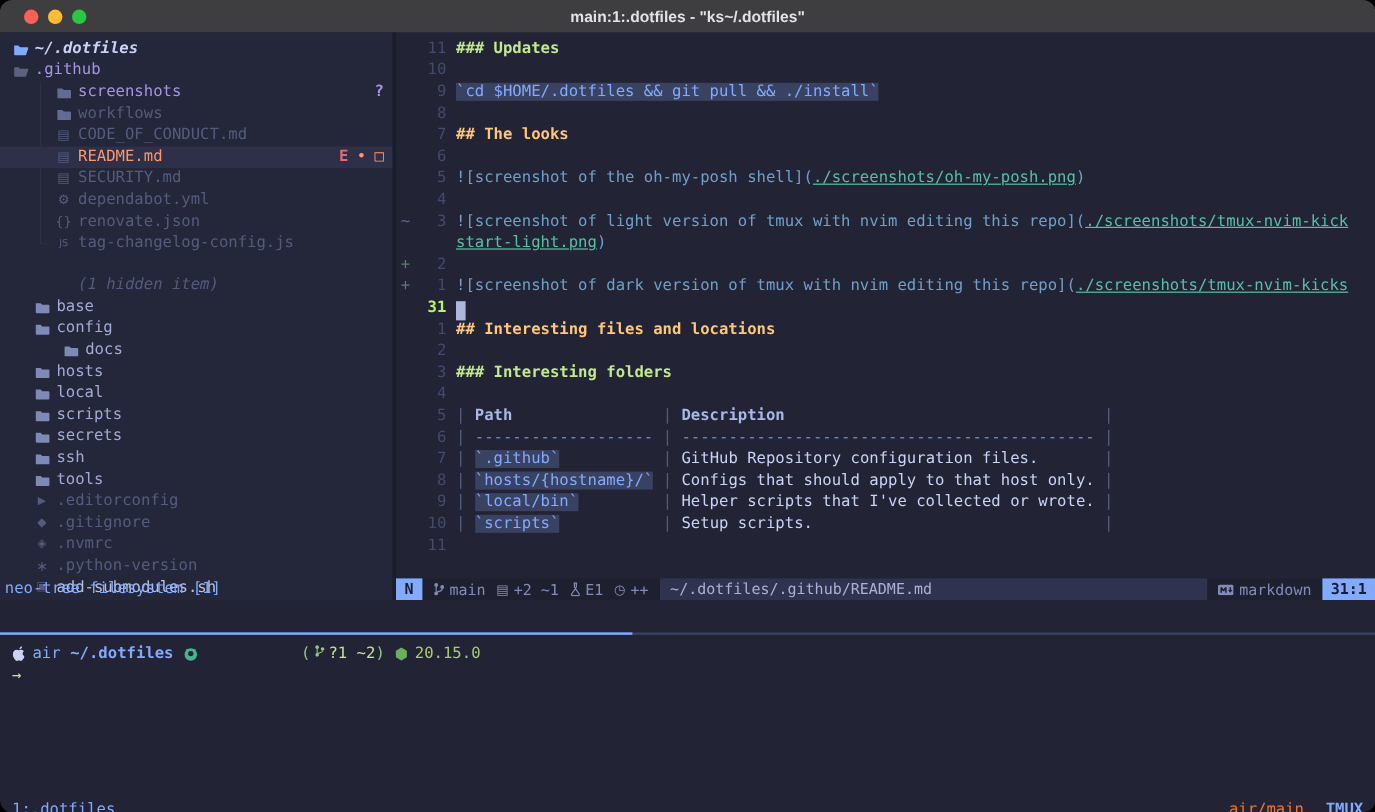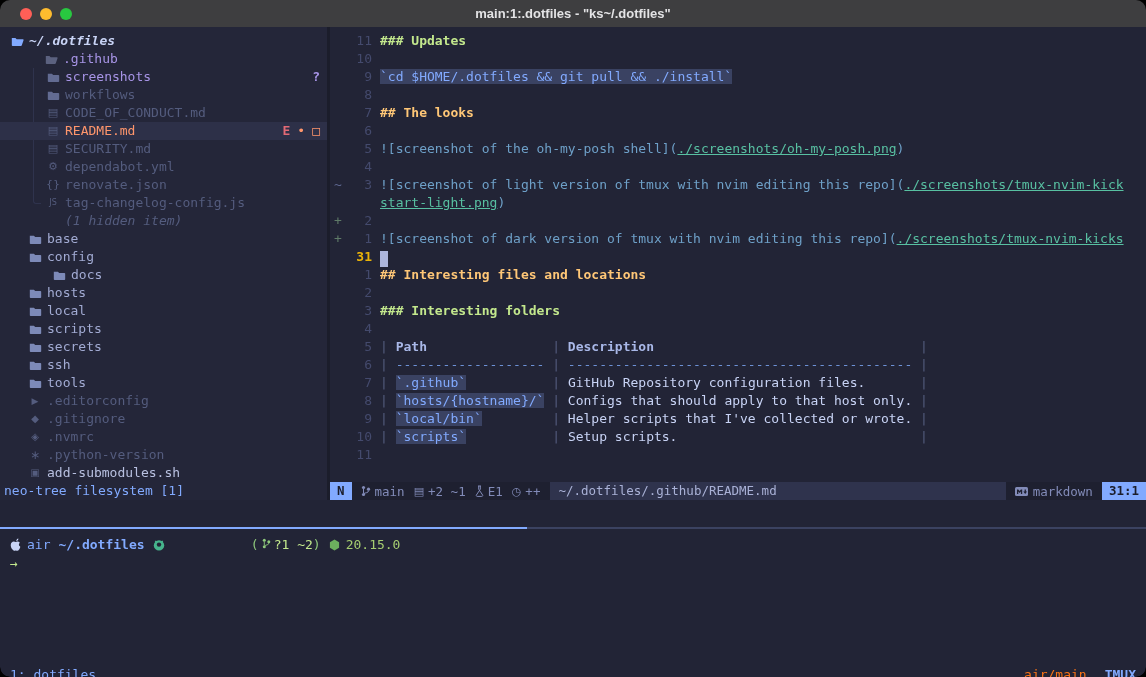--- a/index.html
+++ b/index.html
@@ -40,21 +40,21 @@
   .mk-orange{color:#ff966c;}
   .mk-purple{color:#a794e6;font-weight:bold;}
   .nt-status{position:absolute;top:455px;left:4px;height:18px;line-height:18px;color:#82aaff;}
   
   .editor{position:absolute;left:330px;top:0;right:0;height:473px;background:#222436;overflow:hidden;}
   #ed-lines{position:absolute;top:5px;left:0;right:0;}
   .ed-line{height:18px;line-height:18px;position:relative;padding-left:50px;white-space:pre;}
   .ed-sign{position:absolute;left:4px;width:12px;color:#565f89;}
   .s-add{color:#5f7a68;} .s-chg{color:#5d668f;}
   .ed-num{position:absolute;left:12px;width:30px;text-align:right;color:#444a6d;}
-  .ed-num.cur{color:#eab308;font-weight:bold;}
+  .ed-num.cur{color:#bef264;font-weight:bold;}
   .ed-text{white-space:pre;}
   .sg-h2{color:#ffc777;font-weight:bold;}
   .sg-h3{color:#c3e88d;font-weight:bold;}
   .sg-code{color:#82aaff;background:#3a4262;}
   .sg-alt{color:#6ea0c8;}
   .sg-link{color:#58c0a2;text-decoration:underline;}
   .sg-pipe{color:#545c7e;}
   .sg-dash{color:#6d91d6;}
   .sg-th{color:#a9b8e8;font-weight:bold;}
   .sg-cell{color:#c8d3f5;}
@@ -106,36 +106,36 @@
   </div>
 
   <div class="term">
 
     <div class="sidebar">
       <div class="nt-guide"></div>
       <div id="nt-rows">
           <div class="nt-row" style="padding-left: 8px;"><span class="nt-ico i-blue"><svg width="13" height="11" viewBox="0 0 16 13">
                 <path d="M1 2.2 h4.4 L7 3.8 H14.6 a0.9 0.9 0 0 1 .85 1.2 L13.3 11.2 a1.1 1.1 0 0 1 -1.05 .8 H2 a1 1 0 0 1 -1 -1 Z" fill="currentColor"></path>
               </svg></span><span class="nt-label l-root">~/.dotfiles</span></div>
-          <div class="nt-row" style="padding-left: 42px;"><span class="nt-ico i-dimgray"><svg width="13" height="11" viewBox="0 0 16 13">
+          <div class="nt-row" style="padding-left: 8px;"><span class="nt-ico i-dimgray"><svg width="13" height="11" viewBox="0 0 16 13">
                 <path d="M1 2.2 h4.4 L7 3.8 H14.6 a0.9 0.9 0 0 1 .85 1.2 L13.3 11.2 a1.1 1.1 0 0 1 -1.05 .8 H2 a1 1 0 0 1 -1 -1 Z" fill="currentColor"></path>
               </svg></span><span class="nt-label l-purple">.github</span></div>
           <div class="nt-row" style="padding-left: 44px;"><span class="nt-ico i-slate"><svg width="13" height="11" viewBox="0 0 16 13">
                 <path d="M1 1.8 h5 L7.6 3.4 H14 a1 1 0 0 1 1 1 V11 a1 1 0 0 1 -1 1 H2 a1 1 0 0 1 -1 -1 Z" fill="currentColor"></path>
               </svg></span><span class="nt-label l-purple">screenshots</span><span class="nt-marks"><span class="mk-purple">?</span></span></div>
           <div class="nt-row" style="padding-left: 44px;"><span class="nt-ico i-slate"><svg width="13" height="11" viewBox="0 0 16 13">
                 <path d="M1 1.8 h5 L7.6 3.4 H14 a1 1 0 0 1 1 1 V11 a1 1 0 0 1 -1 1 H2 a1 1 0 0 1 -1 -1 Z" fill="currentColor"></path>
               </svg></span><span class="nt-label l-dim">workflows</span></div>
           <div class="nt-row" style="padding-left: 44px;"><span class="nt-ico i-dim">▤</span><span class="nt-label l-dim">CODE_OF_CONDUCT.md</span></div>
           <div class="nt-row sel" style="padding-left: 44px;"><span class="nt-ico i-dim">▤</span><span class="nt-label l-orange">README.md</span><span class="nt-marks"><span class="mk-red">E</span><span class="mk-orange">•</span><span class="mk-orange">□</span></span></div>
           <div class="nt-row" style="padding-left: 44px;"><span class="nt-ico i-dim">▤</span><span class="nt-label l-dim">SECURITY.md</span></div>
           <div class="nt-row" style="padding-left: 44px;"><span class="nt-ico i-dim">⚙</span><span class="nt-label l-dim">dependabot.yml</span></div>
           <div class="nt-row" style="padding-left: 44px;"><span class="nt-ico i-dim">{}</span><span class="nt-label l-dim">renovate.json</span></div>
           <div class="nt-row" style="padding-left: 44px;"><span class="nt-ico i-dim"><span style="font-size:8px;letter-spacing:0;">JS</span></span><span class="nt-label l-dim">tag-changelog-config.js</span></div>
-          <div class="nt-row" style="padding-left: 44px;"><span class="nt-ico i-dim"></span><span class="nt-label l-note">(1 hidden item)</span></div>
+          <div class="nt-row" style="padding-left: 44px; margin-top: 17px;"><span class="nt-ico i-dim"></span><span class="nt-label l-note">(1 hidden item)</span></div>
           <div class="nt-row" style="padding-left: 26px;"><span class="nt-ico i-blue2"><svg width="13" height="11" viewBox="0 0 16 13">
                 <path d="M1 1.8 h5 L7.6 3.4 H14 a1 1 0 0 1 1 1 V11 a1 1 0 0 1 -1 1 H2 a1 1 0 0 1 -1 -1 Z" fill="currentColor"></path>
               </svg></span><span class="nt-label l-lav">base</span></div>
           <div class="nt-row" style="padding-left: 26px;"><span class="nt-ico i-blue2"><svg width="13" height="11" viewBox="0 0 16 13">
                 <path d="M1 1.8 h5 L7.6 3.4 H14 a1 1 0 0 1 1 1 V11 a1 1 0 0 1 -1 1 H2 a1 1 0 0 1 -1 -1 Z" fill="currentColor"></path>
               </svg></span><span class="nt-label l-lav">config</span></div>
           <div class="nt-row" style="padding-left: 26px; margin-left: 24px;"><span class="nt-ico i-blue2"><svg width="13" height="11" viewBox="0 0 16 13">
                 <path d="M1 1.8 h5 L7.6 3.4 H14 a1 1 0 0 1 1 1 V11 a1 1 0 0 1 -1 1 H2 a1 1 0 0 1 -1 -1 Z" fill="currentColor"></path>
               </svg></span><span class="nt-label l-lav">docs</span></div>
           <div class="nt-row" style="padding-left: 26px;"><span class="nt-ico i-blue2"><svg width="13" height="11" viewBox="0 0 16 13">

